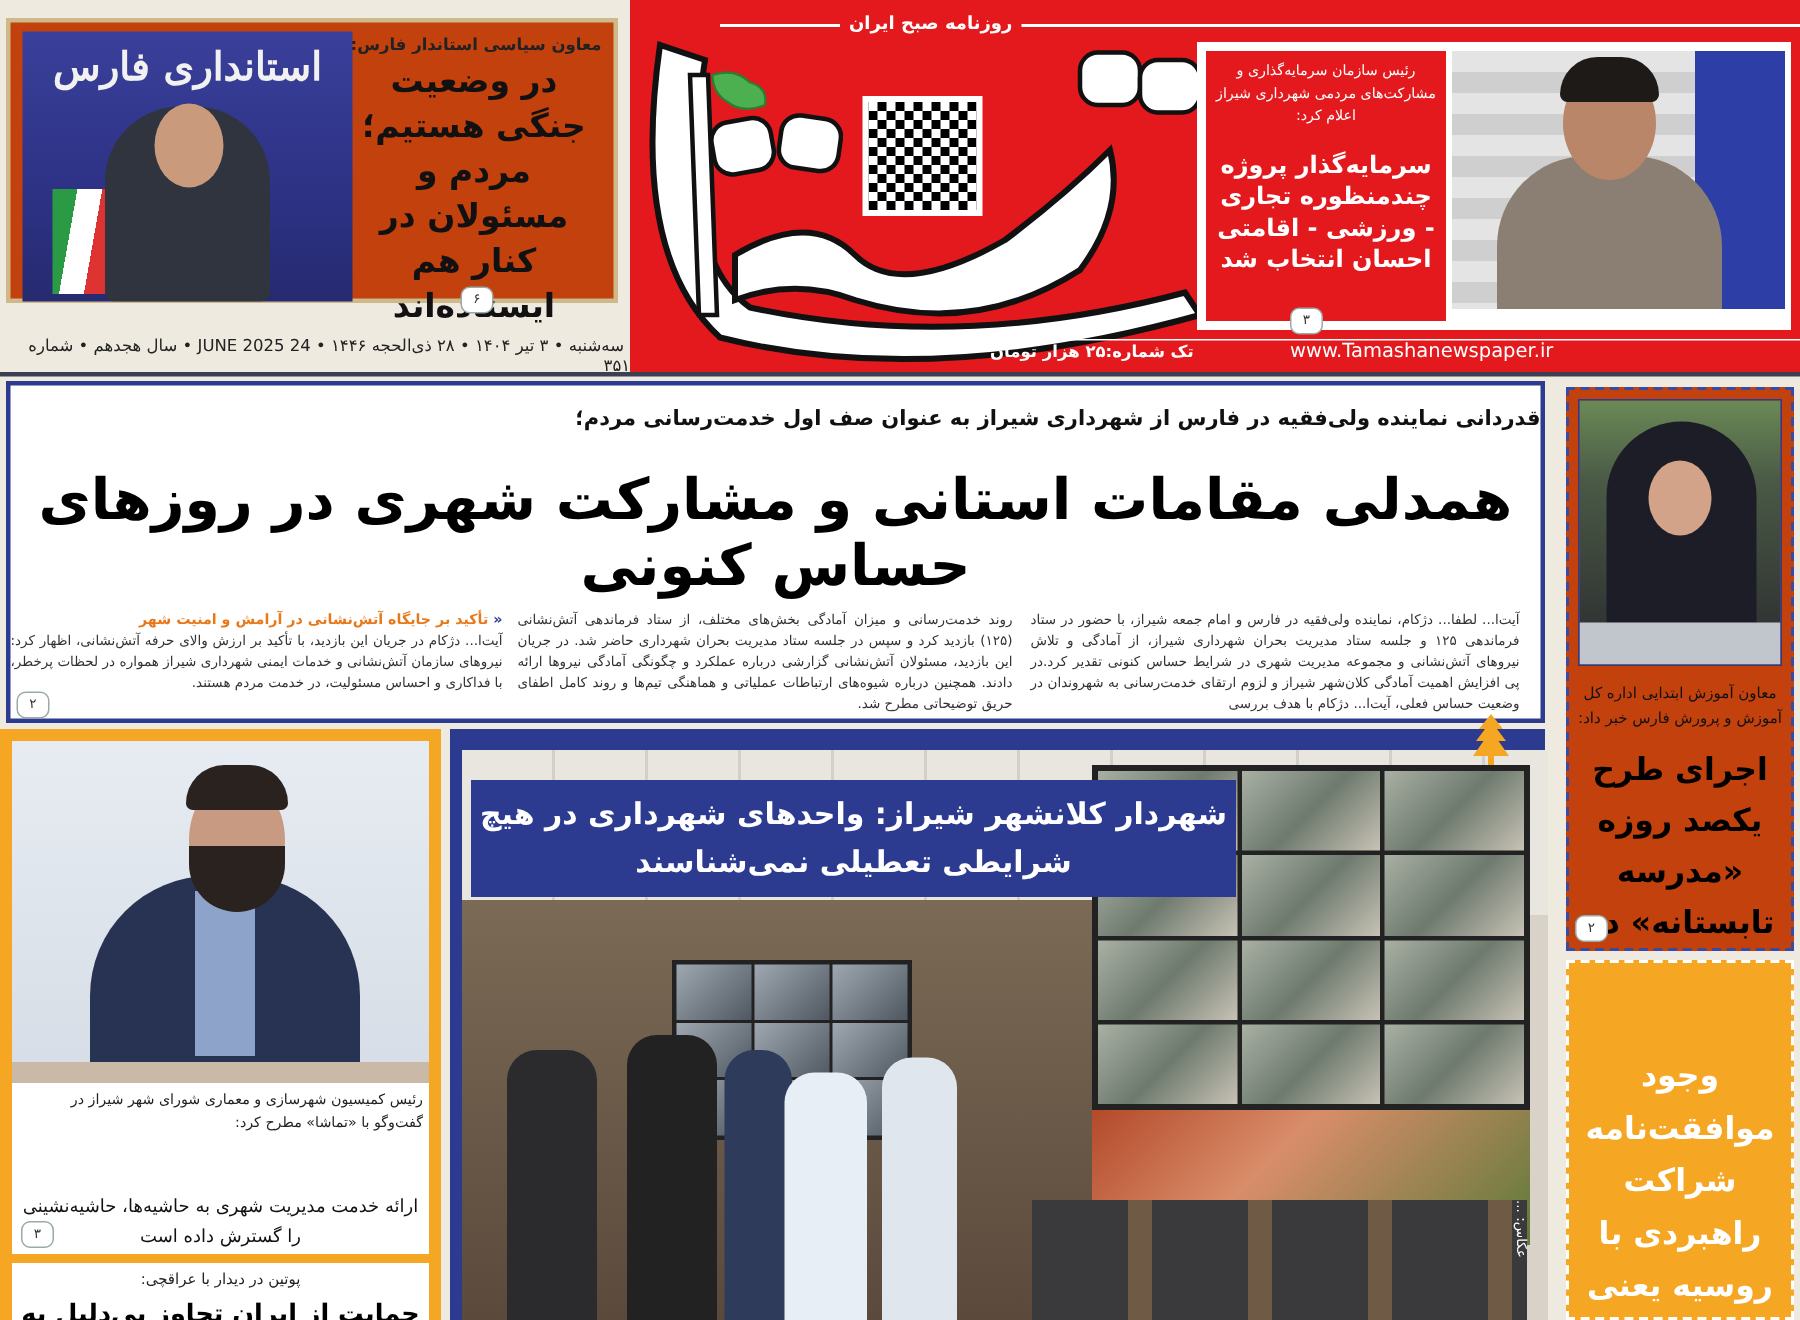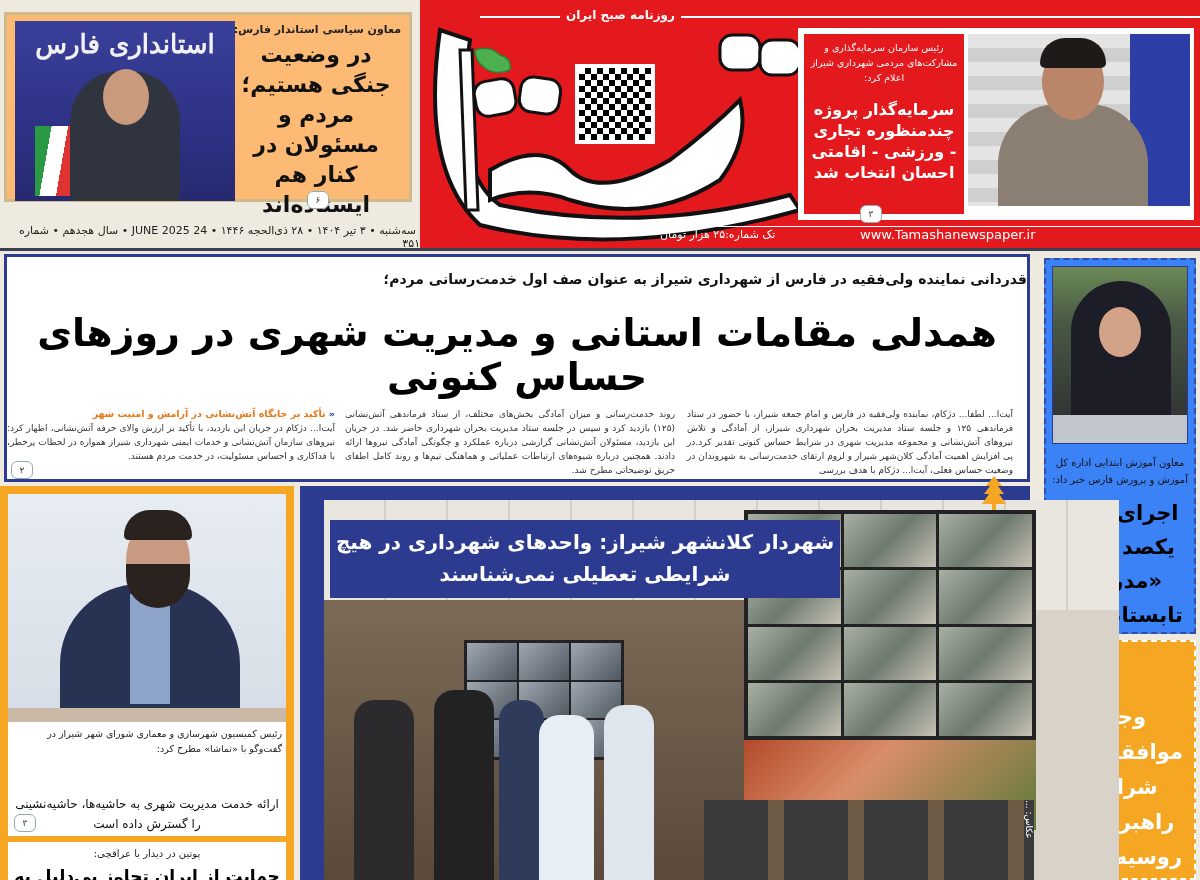--- a/index.html
+++ b/index.html
@@ -1,38 +1,38 @@
 <!DOCTYPE html>
 <html><head>
 <meta charset="utf-8">
 <style>
 *{box-sizing:border-box;margin:0;padding:0}
 body{width:1200px;height:880px;overflow:hidden;background:#efeae0;font-family:"DejaVu Sans",sans-serif;position:relative;direction:rtl}
 .abs{position:absolute}
 
-#tl-box{left:4px;top:12px;width:408px;height:190px;background:#fdba74;border:3px solid #cdb98a}
+#tl-box{left:4px;top:12px;width:408px;height:190px;background:#c2410c;border:3px solid #cdb98a}
 #tl-photo{left:8px;top:6px;width:220px;height:180px;background:linear-gradient(180deg,#3a3f9a 0%,#2d3285 60%,#262a70 100%);overflow:hidden}
 #tl-photo .sign{position:absolute;top:8px;left:0;right:0;text-align:center;color:#f1f1f1;font-family:"DejaVu Serif",serif;font-size:26px;font-weight:bold}
 #tl-photo .person{position:absolute;left:55px;top:50px;width:110px;height:130px;border-radius:50px 50px 6px 6px;background:#30343f}
 #tl-photo .head{position:absolute;left:88px;top:48px;width:46px;height:56px;border-radius:50%;background:#c99a7c}
 #tl-photo .flag{position:absolute;left:20px;top:105px;width:38px;height:70px;background:linear-gradient(100deg,#2b9a44 0 33%,#fff 33% 66%,#d33 66%)}
 #tl-text{right:8px;top:8px;width:170px;text-align:right}
 #tl-kicker{font-size:11px;font-weight:bold;color:#222}
 #tl-title{font-size:22px;font-weight:bold;line-height:30px;color:#111;margin-top:4px;text-align:center}
 .pagebadge{width:22px;height:18px;border:1px solid #9aa;background:#fff;border-radius:6px;font-size:9px;text-align:center;line-height:16px;color:#333}
 #dateline{left:6px;top:224px;width:420px;font-size:11px;color:#222;text-align:right}
 
 #mast{left:420px;top:0;width:780px;height:248px;background:#e3191d}
 #mast-tag{left:140px;top:8px;font-size:12px;font-weight:bold;color:#fff;background:#e3191d;padding:0 6px}
 #mast-line{left:60px;top:16px;width:720px;height:2px;background:#fff}
 #logo{left:0px;top:10px;width:390px;height:240px}
 #qr{left:155px;top:64px;width:80px;height:80px;background:#fff;padding:4px}
 #qr-inner{width:100%;height:100%;background:repeating-conic-gradient(#000 0 25%,#fff 0 50%) 0 0/12px 12px}
 #mast-bottom-line{left:180px;top:226px;width:600px;height:1px;background:#fff}
-#price{left:240px;top:228px;font-size:11px;font-weight:normal;color:#fff}
+#price{left:240px;top:228px;font-size:11px;font-weight:bold;color:#fff}
 #website{left:440px;top:227px;font-size:13px;color:#fff;direction:ltr}
 
 #tr-box{left:798px;top:28px;width:396px;height:192px;background:#fff;padding:4px}
 #tr-red{position:absolute;right:230px;top:6px;width:160px;height:180px;background:#e3191d;color:#fff;text-align:center;padding:6px 4px}
 #tr-kicker{font-size:9.5px;line-height:15px}
 #tr-title{font-size:16px;font-weight:bold;line-height:21px;margin-top:14px}
 #tr-photo{position:absolute;right:4px;top:6px;width:222px;height:172px;background:repeating-linear-gradient(180deg,#e4e4e4 0 14px,#cfcfcf 14px 28px);overflow:hidden}
 #tr-photo .banner{position:absolute;right:0;top:0;width:60px;height:172px;background:#2d3fa6}
 #tr-photo .person{position:absolute;left:30px;top:70px;width:150px;height:110px;border-radius:60px 60px 0 0;background:#8a7f72}
 #tr-photo .head{position:absolute;left:74px;top:10px;width:62px;height:76px;border-radius:50%;background:#b9866a}
@@ -43,21 +43,21 @@
 #mh-kicker{position:absolute;left:0;right:0;top:14px;text-align:right;font-size:14px;color:#111;font-weight:bold}
 #mh-title{position:absolute;left:0;right:0;top:54px;text-align:center;font-size:38px;font-weight:bold;color:#000;letter-spacing:-0.5px}
 .col{position:absolute;top:150px;font-size:9px;line-height:14px;color:#333;text-align:justify}
 #col1{right:14px;width:326px}
 #col2{right:352px;width:330px}
 #col3{right:692px;width:328px}
 #col3-title{color:#e8791b;font-weight:bold;font-size:9.5px}
 #col3-title .chev{color:#2c3a8f}
 #mh-badge{position:absolute;left:4px;top:204px}
 
-#rc-top{left:1044px;top:258px;width:152px;height:376px;border:2px dashed #3a4aa0;background:#3b82f6}
+#rc-top{left:1044px;top:258px;width:152px;height:376px;border:2px dashed #3a4aa0;background:#c2410c}
 #rc-photo{position:absolute;left:6px;top:6px;width:136px;height:178px;background:linear-gradient(180deg,#6b8a56 0%,#4a5a46 30%,#2a2a2e 100%);overflow:hidden;border:1px solid #2c3a8f}
 #rc-photo .person{position:absolute;left:18px;top:14px;width:100px;height:160px;border-radius:50px 50px 8px 8px;background:#1c1d26}
 #rc-photo .face{position:absolute;left:46px;top:40px;width:42px;height:50px;border-radius:50%;background:#d2a389}
 #rc-photo .desk{position:absolute;left:0;bottom:0;width:100%;height:28px;background:#c0c6cc}
 #rc-kicker{position:absolute;left:4px;right:4px;top:194px;text-align:center;font-size:10px;line-height:17px;color:#111}
 #rc-title{position:absolute;left:2px;right:2px;top:236px;text-align:center;font-size:21px;font-weight:bold;line-height:34px;color:#000}
 #rc-badge{position:absolute;left:4px;bottom:4px}
 
 #rc-bot{left:1044px;top:640px;width:152px;height:240px;background:#f5a623;border:2px dashed #fff}
 #rcb-kicker{position:absolute;left:4px;right:4px;top:6px;text-align:center;font-size:10px;line-height:22px;color:#fff}
@@ -74,21 +74,21 @@
 #lc-photo .desk{position:absolute;left:0;bottom:0;width:100%;height:14px;background:#c9b9a6}
 #lc-kicker{position:absolute;left:4px;right:4px;top:232px;text-align:right;font-size:9.5px;line-height:15px;color:#222}
 #lc-title{position:absolute;left:2px;right:2px;top:268px;text-align:center;font-size:17px;font-weight:bold;color:#000}
 #lc-sub{position:absolute;left:4px;right:4px;top:300px;text-align:center;font-size:12px;line-height:20px;color:#111}
 #lc-badge{position:absolute;left:6px;bottom:4px}
 #lc2{position:absolute;left:8px;top:356px;width:278px;height:40px;background:#fff}
 #lc2-kicker{position:absolute;left:0;right:0;top:6px;text-align:center;font-size:10px;color:#222}
 #lc2-title{position:absolute;left:0;right:0;top:24px;text-align:center;font-size:17px;font-weight:bold;color:#000}
 
 #cf{left:300px;top:486px;width:730px;height:394px;background:#2c3a8f;padding:10px}
-#cf-photo{position:absolute;left:24px;top:14px;width:795px;height:380px;overflow:hidden;background:#d8d2c8}
+#cf-photo{position:absolute;left:8px;top:14px;width:724px;height:380px;overflow:hidden;background:#d8d2c8}
 #cf-ceiling{position:absolute;left:0;top:0;width:100%;height:110px;background:repeating-linear-gradient(90deg,#e9e6e0 0 60px,#d4d0c8 60px 62px)}
 #cf-wall{position:absolute;left:0;top:100px;width:420px;height:280px;background:linear-gradient(180deg,#7b6a55,#5b4a3c)}
 #cf-screens{position:absolute;left:420px;top:10px;width:292px;height:230px;background:#222;display:grid;grid-template-columns:repeat(3,1fr);grid-template-rows:repeat(4,1fr);gap:3px;padding:4px}
 #cf-screens div{background:linear-gradient(135deg,#a9b0a4,#6e7a6e 50%,#c7c2b5)}
 #cf-screens2{position:absolute;left:140px;top:140px;width:160px;height:120px;background:#222;display:grid;grid-template-columns:repeat(3,1fr);grid-template-rows:repeat(3,1fr);gap:2px;padding:3px}
 #cf-screens2 div{background:linear-gradient(135deg,#9fa8b0,#4f5860)}
 #cf-mural{position:absolute;left:420px;top:240px;width:292px;height:90px;background:linear-gradient(135deg,#b34a2a,#d98d6a 40%,#5e7a3a)}
 #cf-chairs{position:absolute;left:380px;top:300px;width:330px;height:80px;background:repeating-linear-gradient(90deg,#3a3a3c 0 64px,#6f5a46 64px 80px)}
 .fig{position:absolute;border-radius:20px 20px 0 0}
 #cf-caption-box{position:absolute;left:6px;top:20px;width:510px;height:78px;background:#2c3a8f;color:#fff;text-align:center;font-weight:bold;font-size:20px;line-height:32px;padding-top:6px}
@@ -146,21 +146,21 @@
     <div class="banner"></div>
     <div class="person"></div>
     <div class="head"></div>
     <div class="hair"></div>
   </div>
 </div>
 <div id="tr-badge" class="abs pagebadge">۳</div>
 
 <div id="main-head" class="abs">
   <div id="mh-kicker">قدردانی نماینده ولی‌فقیه در فارس از شهرداری شیراز به عنوان صف اول خدمت‌رسانی مردم؛</div>
-  <div id="mh-title">همدلی مقامات استانی و مدیریت شهری در روزهای حساس کنونی</div>
+  <div id="mh-title">همدلی مقامات استانی و مشارکت شهری در روزهای حساس کنونی</div>
   <div id="col1" class="col">آیت‌ا... لطفا... دژکام، نماینده ولی‌فقیه در فارس و امام جمعه شیراز، با حضور در ستاد فرماندهی ۱۲۵ و جلسه ستاد مدیریت بحران شهرداری شیراز، از آمادگی و تلاش نیروهای آتش‌نشانی و مجموعه مدیریت شهری در شرایط حساس کنونی تقدیر کرد.در پی افزایش اهمیت آمادگی کلان‌شهر شیراز و لزوم ارتقای خدمت‌رسانی به شهروندان در وضعیت حساس فعلی، آیت‌ا... دژکام با هدف بررسی</div>
   <div id="col2" class="col">روند خدمت‌رسانی و میزان آمادگی بخش‌های مختلف، از ستاد فرماندهی آتش‌نشانی (۱۲۵) بازدید کرد و سپس در جلسه ستاد مدیریت بحران شهرداری حاضر شد. در جریان این بازدید، مسئولان آتش‌نشانی گزارشی درباره عملکرد و چگونگی آمادگی نیروها ارائه دادند. همچنین درباره شیوه‌های ارتباطات عملیاتی و هماهنگی تیم‌ها و روند کامل اطفای حریق توضیحاتی مطرح شد.</div>
   <div id="col3" class="col">
     <div id="col3-title"><span class="chev">«</span> <span>تأکید بر جایگاه آتش‌نشانی در آرامش و امنیت شهر</span></div>
     <div>آیت‌ا... دژکام در جریان این بازدید، با تأکید بر ارزش والای حرفه آتش‌نشانی، اظهار کرد: نیروهای سازمان آتش‌نشانی و خدمات ایمنی شهرداری شیراز همواره در لحظات پرخطر، با فداکاری و احساس مسئولیت، در خدمت مردم هستند.</div>
   </div>
   <div id="mh-badge" class="pagebadge">۲</div>
 </div>
 
 <div id="rc-top" class="abs">

